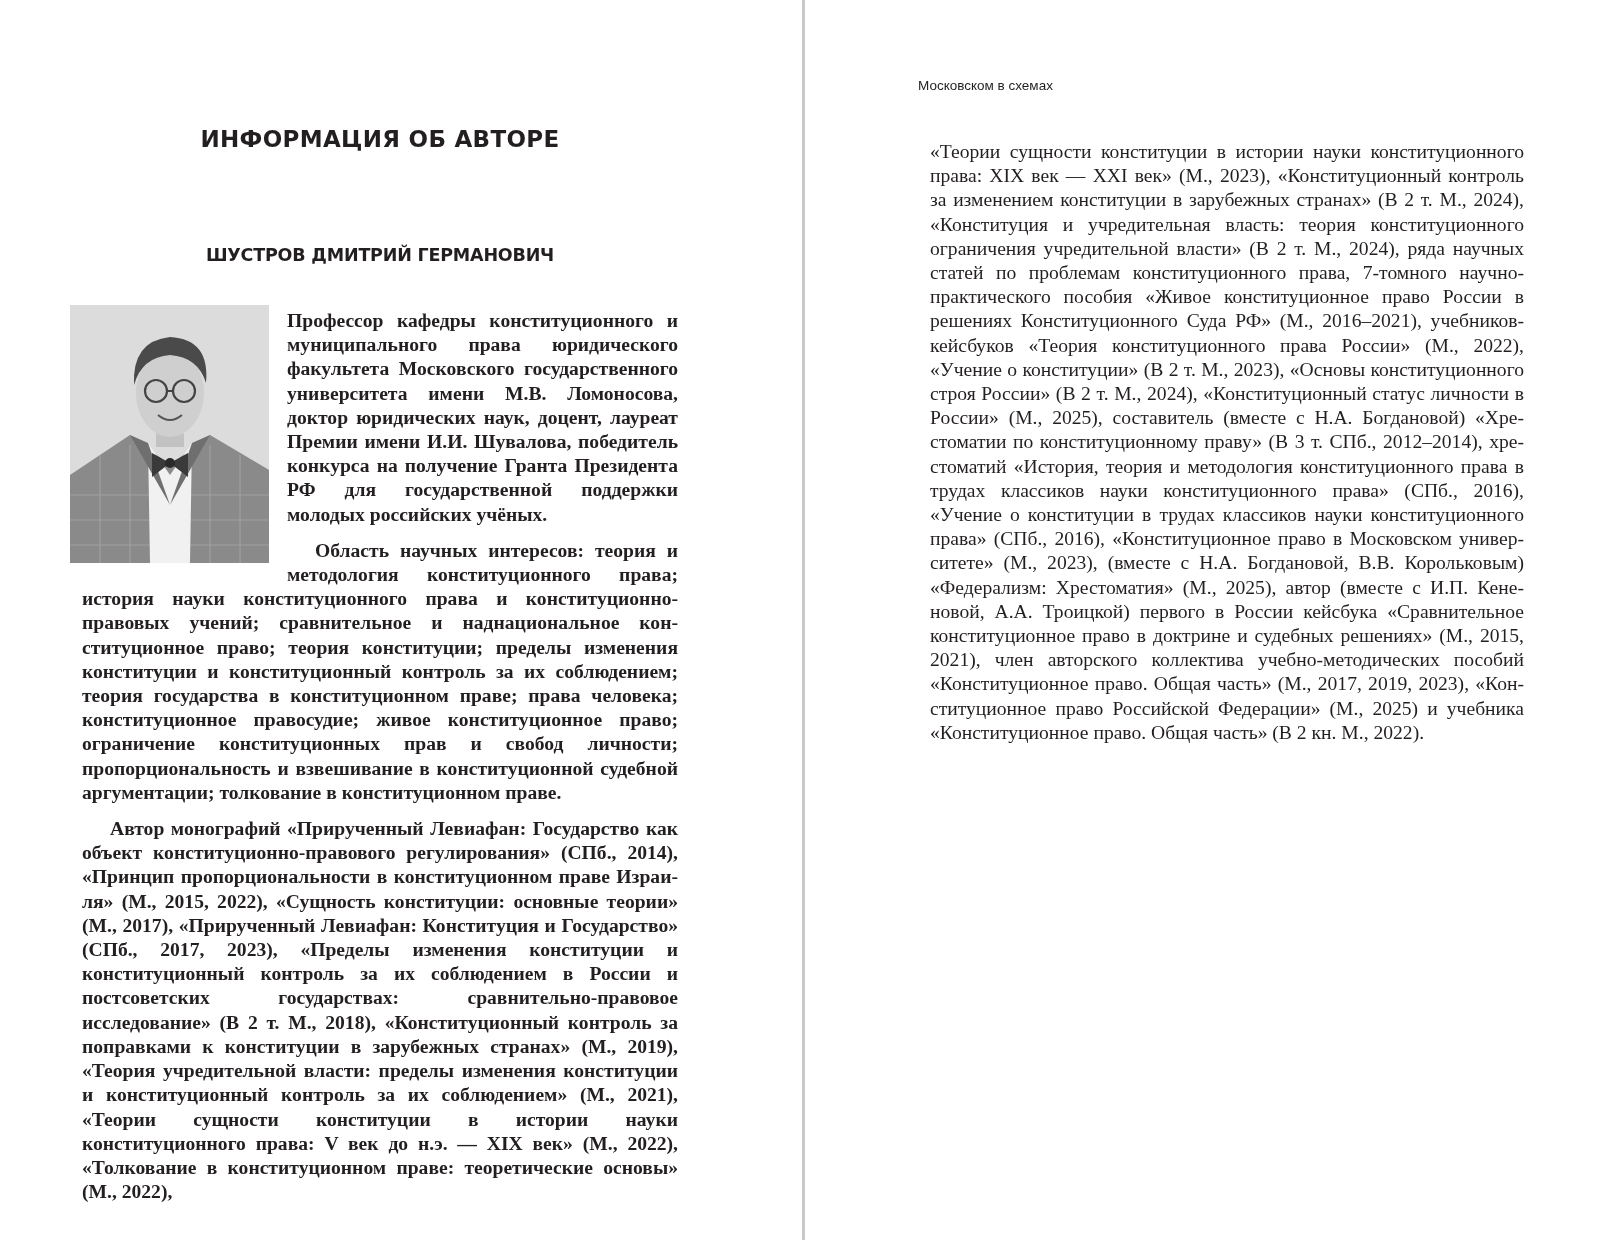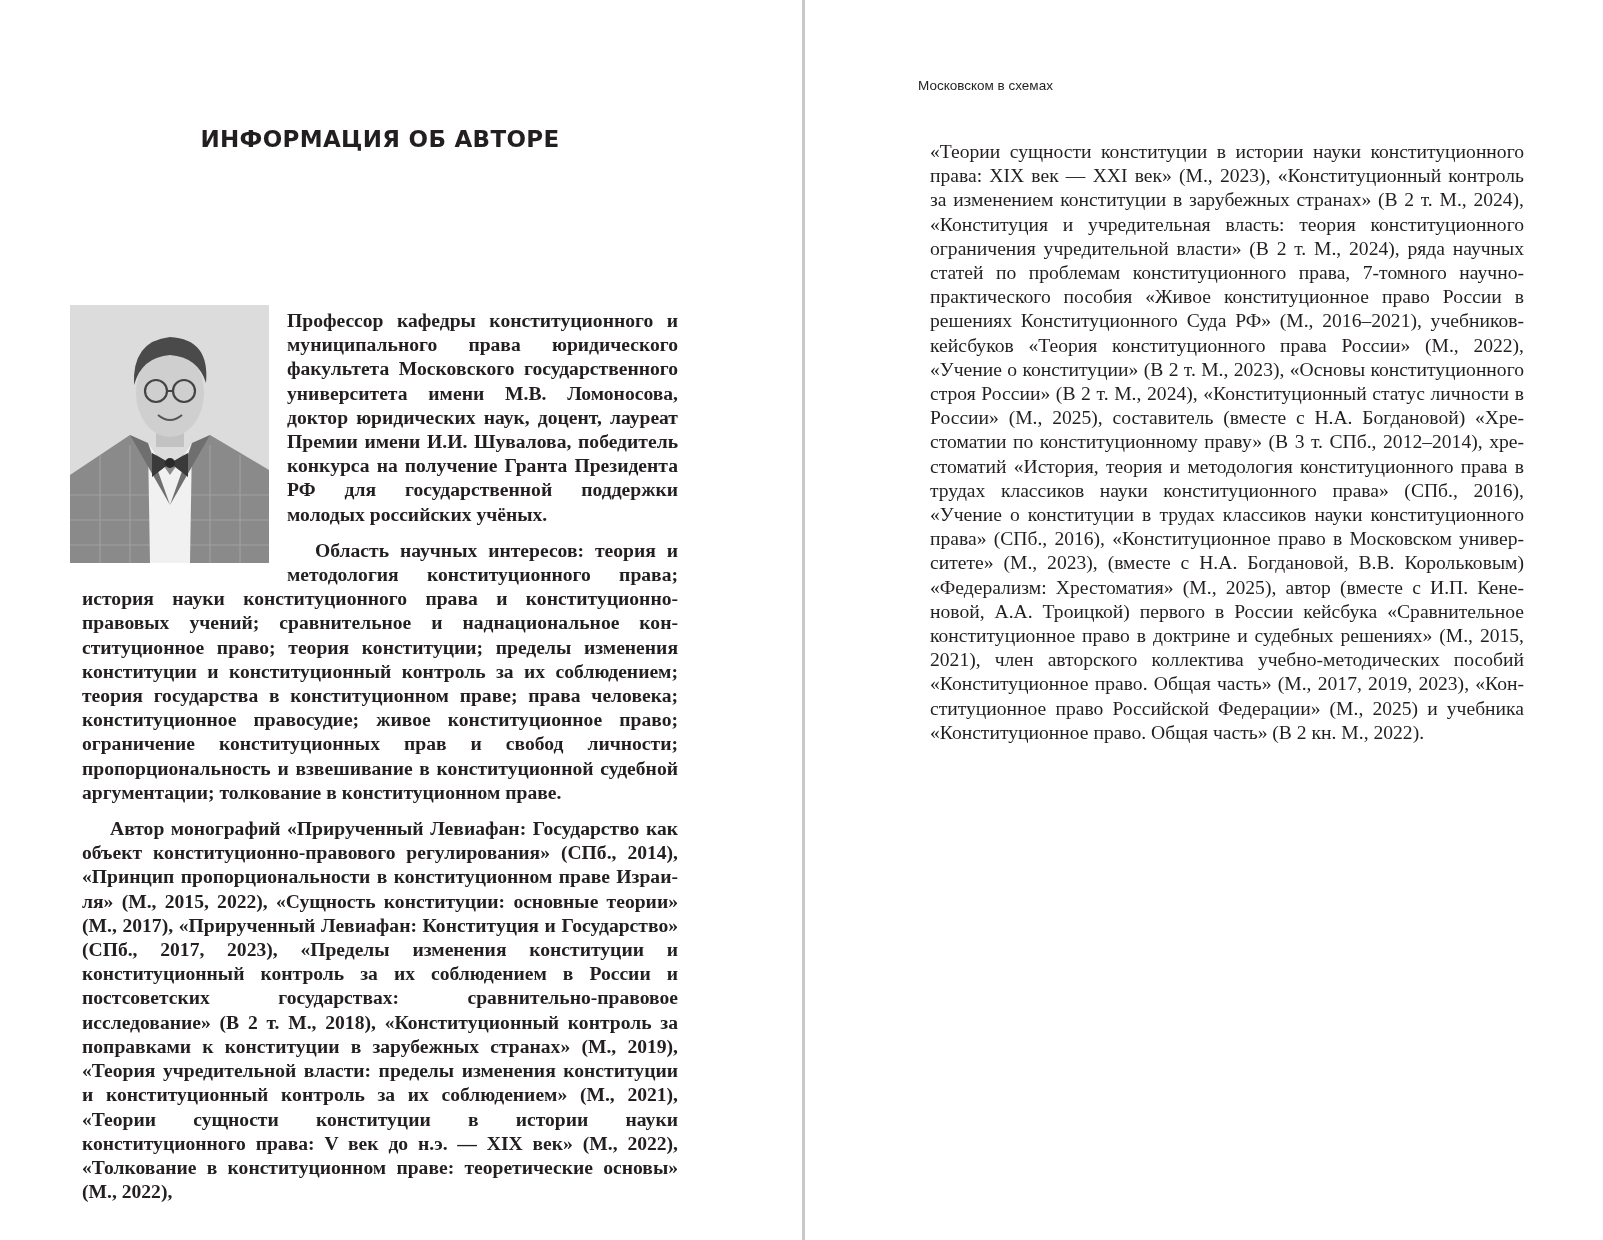--- a/index.html
+++ b/index.html
@@ -49,20 +49,21 @@
     position: absolute; left: 918px; top: 128px; width: 618px;
     font-size: 19.6px; line-height: 24.2px; text-align: justify;
   }
   .text-right p { margin: 12px; }
 </style>
 </head>
 <body>
 
 <div class="page page-left">
   <h1 class="heading-main">ИНФОРМАЦИЯ ОБ АВТОРЕ</h1>
+  <h2 class="heading-author">ШУСТРОВ ДМИТРИЙ ГЕРМАНОВИЧ</h2>
 
   <div class="text-block">
     <div class="photo">
       <svg viewBox="0 0 199 258" preserveAspectRatio="none">
         <rect x="0" y="0" width="199" height="258" fill="#dcdcdc"></rect>
 
         <path d="M0 170 L60 130 L100 160 L140 130 L199 165 L199 258 L0 258 Z" fill="#8a8a8a"></path>
         <path d="M0 190 L199 190 M0 215 L199 215 M0 240 L199 240 M30 150 L30 258 M60 140 L60 258 M140 140 L140 258 M170 150 L170 258" stroke="#a0a0a0" stroke-width="1.2" fill="none"></path>
 
         <path d="M78 138 L100 170 L122 138 L120 258 L80 258 Z" fill="#f1f1f1"></path>

